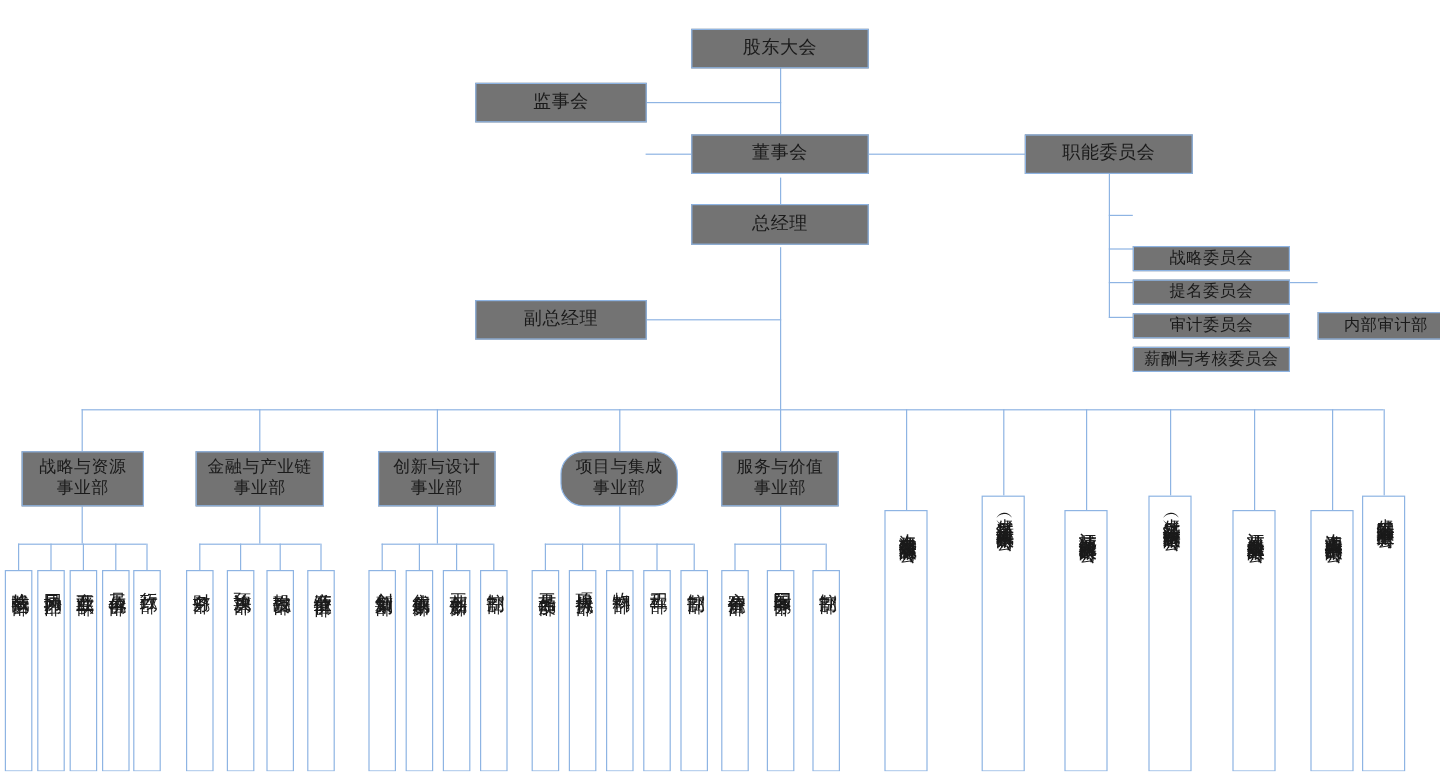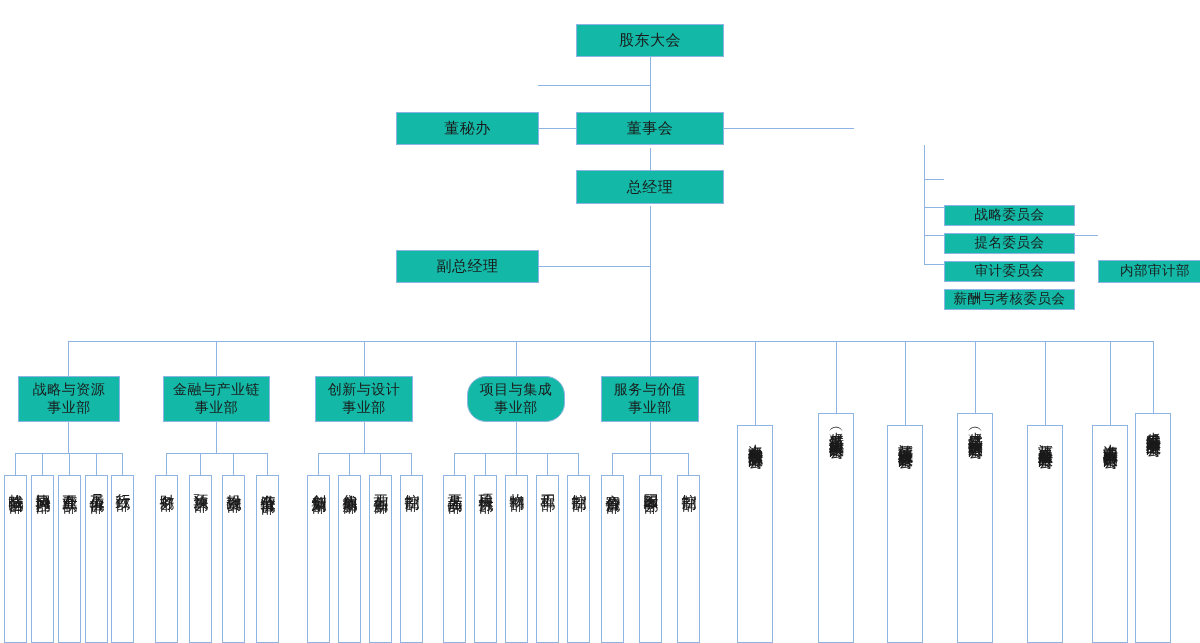--- a/index.html
+++ b/index.html
@@ -12,21 +12,21 @@
     position:relative;
     width:1200px;
     height:643px;
     overflow:hidden;
     background:#fff;
   }
   .box{
     position:absolute;
     box-sizing:border-box;
     border:1px solid #8EB4E3;
-    background:#14b8a6;
+    background:#737373;
     display:flex;
     align-items:center;
     justify-content:center;
     text-align:center;
     font-size:15px;
     line-height:1.25;
     letter-spacing:0.5px;
     z-index:5;
   }
   .box.two-line{font-size:14px;line-height:1.3;}
@@ -75,24 +75,25 @@
 
   <div class="ln h" style="left:724px;top:128px;width:130px;"></div>
 
   <div class="ln v" style="left:650px;top:148px;height:22px;"></div>
 
   <div class="ln v" style="left:650px;top:206px;height:135px;"></div>
 
   <div class="ln h" style="left:538px;top:266px;width:113px;"></div>
 
   <div class="box" style="left:576px;top:24px;width:148px;height:33px;">股东大会</div>
-  <div class="box" style="left:396px;top:112px;width:143px;height:33px;">董秘办</div>
+  <div class="box" style="left:396px;top:69px;width:143px;height:33px;">监事会</div>
   <div class="box" style="left:576px;top:112px;width:148px;height:33px;">董事会</div>
   <div class="box" style="left:576px;top:170px;width:148px;height:34px;">总经理</div>
   <div class="box" style="left:396px;top:250px;width:143px;height:33px;">副总经理</div>
+  <div class="box" style="left:854px;top:112px;width:140px;height:33px;">职能委员会</div>
 
   <div class="ln v" style="left:924px;top:145px;height:120px;"></div>
 
   <div class="ln h" style="left:924px;top:179px;width:20px;"></div>
   <div class="ln h" style="left:924px;top:207px;width:20px;"></div>
   <div class="ln h" style="left:924px;top:235px;width:20px;"></div>
   <div class="ln h" style="left:924px;top:264px;width:20px;"></div>
   <div class="ln h" style="left:1075px;top:235px;width:23px;"></div>
 
   <div class="box small" style="left:944px;top:169px;width:131px;height:21px;">战略委员会</div>

